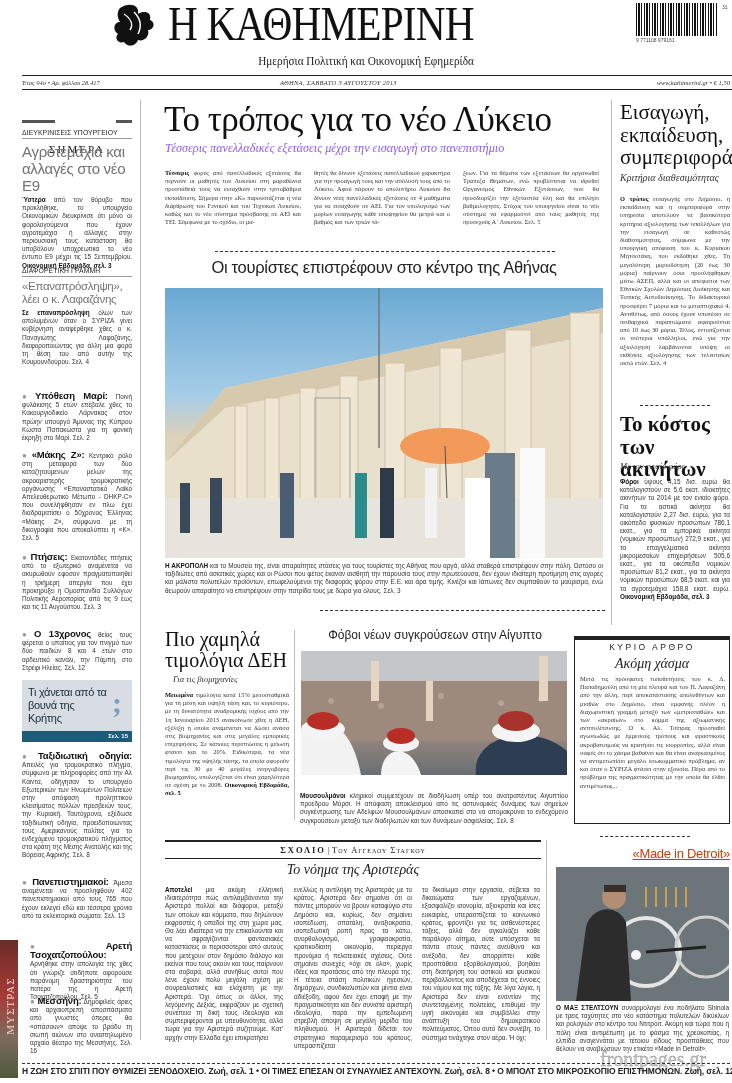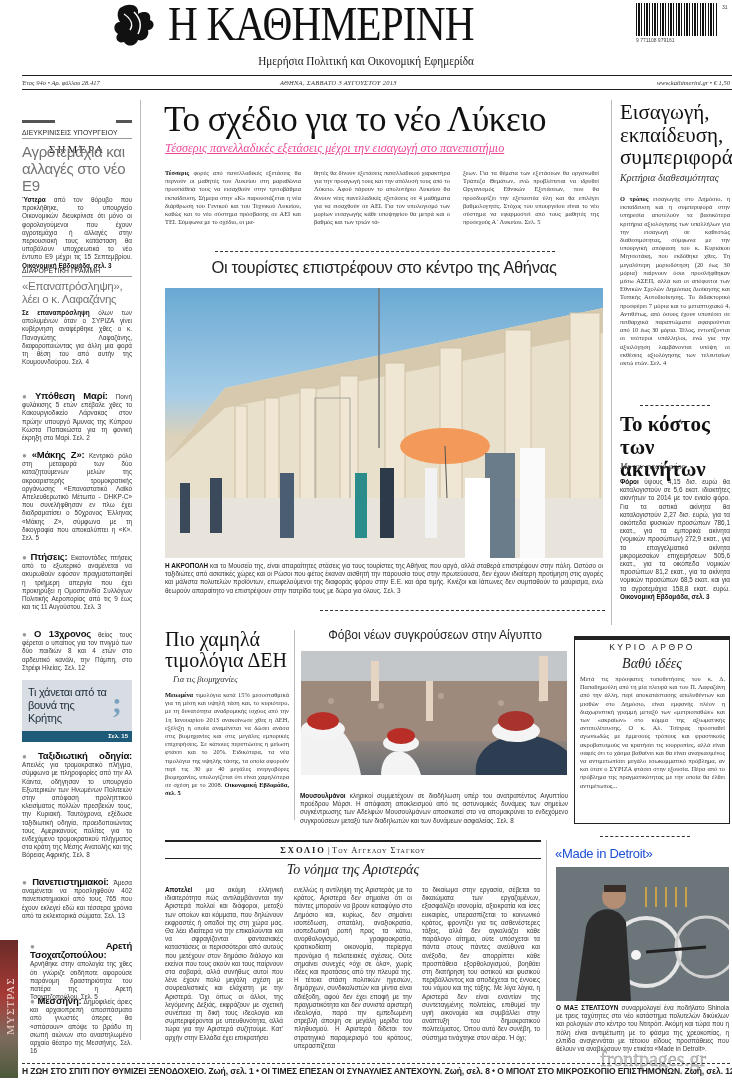--- a/index.html
+++ b/index.html
@@ -33,21 +33,21 @@
   #promo-box { left: 22px; top: 680px; width: 110px; height: 62px; background: #d7dde3; }
   #promo-text { left: 28px; top: 686px; font-size: 11px; line-height: 13px; color: #1a2a38; letter-spacing: -0.3px; }
   #promo-comma { left: 112px; top: 686px; font-size: 30px; color: #7aa1bf; font-weight: bold; font-family: "Liberation Serif", serif;}
   #promo-foot { left: 22px; top: 731px; width: 110px; height: 11px; background: #1e5b78; color: #fff; font-size: 6px; font-weight: bold; text-align: right; padding-right: 4px; line-height: 11px; }
   #side-strip { left: 0; top: 940px; width: 18px; height: 138px; background: linear-gradient(to bottom, #6a2b28 0%, #a73a36 40%, #7d6b5e 70%, #4d5a3b 100%); }
   #side-strip-text { left: -34px; top: 1000px; width: 88px; transform: rotate(-90deg); color: #f1d6d2; font-size: 11px; font-family: "Liberation Serif", serif; letter-spacing: 1px; text-align:center;}
   #vline-left { left: 140px; top: 100px; width: 1px; height: 940px; background: #bbb; }
 
   
   #lead-title { left: 164px; top: 100px; font-size: 35px; color: #111; letter-spacing: -0.5px; white-space: nowrap; }
-  #lead-sub { left: 165px; top: 141px; font-size: 12.2px; font-style: italic; color: #ec4899; white-space: nowrap; text-decoration: underline; }
+  #lead-sub { left: 165px; top: 141px; font-size: 12.2px; font-style: italic; color: #8b5cf6; white-space: nowrap; }
   .lead-col { top: 169px; width: 136px; }
   #tour-head { left: 164px; top: 258px; width: 440px; text-align: center; font-size: 16.5px; color: #222; letter-spacing: -0.3px; }
   #photo-acropolis { left: 165px; top: 288px; width: 438px; height: 270px; background: linear-gradient(#6aa9d3 0%, #a7cde7 40%, #dcd1b9 55%, #e6dfcf 80%, #d9d4cb 100%); overflow: hidden; }
   #photo-caption { left: 165px; top: 562px; width: 438px; }
   #vline-right { left: 611px; top: 100px; width: 1px; height: 525px; background: #bbb; }
 
   
   #r1-title { left: 620px; top: 101px; font-size: 21px; line-height: 22.5px; color: #111; }
   #r1-sub { left: 620px; top: 172px; font-size: 10px; font-style: italic; color: #333; }
   #r2-title { left: 620px; top: 413px; font-size: 21px; line-height: 22.5px; color: #111; }
@@ -68,21 +68,21 @@
   #kyrio-text { left: 580px; top: 675px; width: 145px; }
 
   
   #ed-rule { left: 165px; top: 840px; width: 376px; height: 2px; background: #222; }
   #ed-label { left: 165px; top: 845px; width: 376px; text-align: center; font-size: 8.5px; color: #222; }
   #ed-rule2 { left: 165px; top: 858px; width: 376px; height: 1px; background: #222; }
   #ed-title { left: 165px; top: 862px; width: 376px; text-align: center; font-size: 14px; font-style: italic; color: #222; }
   .ed-col { top: 886px; width: 118px; }
   #vline-ed { left: 546px; top: 840px; width: 1px; height: 200px; background: #bbb; }
 
-  #detroit-head { left: 555px; top: 846px; width: 175px; text-align: left; font-size: 13px; color: #1d4ed8; letter-spacing: -0.3px; }
+  #detroit-head { left: 555px; top: 846px; width: 175px; text-align: right; font-size: 13px; color: #c2410c; letter-spacing: -0.3px; text-decoration: underline; }
   #photo-detroit { left: 556px; top: 867px; width: 173px; height: 134px; background: linear-gradient(135deg, #5e6b72 0%, #8f989c 40%, #424b50 100%); overflow: hidden; }
   #detroit-caption { left: 556px; top: 1004px; width: 173px; }
   #watermark { left: 600px; top: 1048px; font-size: 20px; color: rgba(180,180,180,0.75); font-family: "Liberation Serif", serif; -webkit-text-stroke: 0.3px #888; }
 
   #footer-dash { left: 22px; width: 708px; top: 1063px; }
   #footer { left: 22px; top: 1066px; width: 708px; font-size: 8.5px; font-weight: bold; color: #222; white-space: nowrap; letter-spacing: -0.1px; }
 </style>
 </head>
 <body>
 
@@ -130,21 +130,21 @@
 <div class="abs lcol txt" style="top:752px;"><span class="bullet">●</span><span class="bhead">Ταξιδιωτική οδηγία:</span><span> Απειλές για τρομοκρατικό πλήγμα, σύμφωνα με πληροφορίες από την Αλ Κάιντα, οδήγησαν το υπουργείο Εξωτερικών των Ηνωμένων Πολιτειών στην απόφαση προληπτικού κλεισίματος πολλών πρεσβειών τους, την Κυριακή. Ταυτόχρονα, εξέδωσε ταξιδιωτική οδηγία, προειδοποιώντας τους Αμερικανούς πολίτες για το ενδεχόμενο τρομοκρατικού πλήγματος στα κράτη της Μέσης Ανατολής και της Βόρειας Αφρικής. Σελ. 8</span></div>
 <div class="abs lcol txt" style="top:878px;"><span class="bullet">●</span><span class="bhead">Πανεπιστημιακοί:</span><span> Άμεσα αναμένεται να προσληφθούν 402 πανεπιστημιακοί από τους 765 που έχουν εκλεγεί εδώ και τέσσερα χρόνια από τα εκλεκτορικά σώματα. Σελ. 13</span></div>
 <div class="abs txt" style="left:30px;width:102px;top:942px;"><span class="bullet">●</span><span class="bhead">Αρετή Τσοχατζοπούλου:</span><span> Αρνήθηκε στην απολογία της χθες ότι γνώριζε οτιδήποτε αφορούσε παράνομη δραστηριότητα του πατέρα της η Αρετή Τσοχατζοπούλου. Σελ. 5</span></div>
 <div class="abs txt" style="left:30px;width:102px;top:997px;"><span class="bullet">●</span><span class="bhead">Μεσσήνη:</span><span> Δημοφιλείς άριες και αρχαιοπρεπή αποσπάσματα από γνωστές όπερες θα «σπάσουν» απόψε το βράδυ τη σιωπή αιώνων στο αναστηλωμένο αρχαίο θέατρο της Μεσσήνης. Σελ. 16</span></div>
 
 <div id="side-strip" class="abs"></div>
 <div id="side-strip-text" class="abs">ΜΥΣΤΡΑΣ</div>
 
 <div id="vline-left" class="abs"></div>
 
-<div id="lead-title" class="abs serif">Το σχέδιο για το νέο Λύκειο</div>
+<div id="lead-title" class="abs serif">Το τρόπος για το νέο Λύκειο</div>
 <div id="lead-sub" class="abs serif">Τέσσερις πανελλαδικές εξετάσεις μέχρι την εισαγωγή στο πανεπιστήμιο</div>
 <div class="abs txt lead-col serif" style="left:165px;"><b>Τέσσερις</b><span> φορές από πανελλαδικές εξετάσεις θα περνούν οι μαθητές του Λυκείου στη μαραθώνια προσπάθειά τους να εισαχθούν στην τριτοβάθμια εκπαίδευση. Σήμερα στην «Κ» παρουσιάζεται η νέα διάρθρωση του Γενικού και του Τεχνικού Λυκείου, καθώς και το νέο σύστημα πρόσβασης σε ΑΕΙ και ΤΕΙ. Σύμφωνα με το σχέδιο, οι μα-</span></div>
 <div class="abs txt lead-col serif" style="left:314px;">θητές θα δίνουν εξετάσεις πανελλαδικού χαρακτήρα για την προαγωγή τους και την απόλυσή τους από το Λύκειο. Αφού πάρουν το απολυτήριο Λυκείου θα δίνουν νέες πανελλαδικές εξετάσεις σε 4 μαθήματα για να εισαχθούν σε ΑΕΙ. Για τον υπολογισμό των μορίων εισαγωγής κάθε υποψηφίου θα μετρά και ο βαθμός και των τριών τά-</div>
 <div class="abs txt lead-col serif" style="left:463px;">ξεων. Για τα θέματα των εξετάσεων θα οργανωθεί Τράπεζα Θεμάτων, ενώ προβλέπεται να ιδρυθεί Οργανισμός Εθνικών Εξετάσεων, που θα προσδιορίζει την εξεταστέα ύλη και θα επιλέγει βαθμολογητές. Στόχος του υπουργείου είναι το νέο σύστημα να εφαρμοστεί από τους μαθητές της προσεχούς Α΄ Λυκείου. Σελ. 5</div>
 <div class="abs dash" style="left:215px;width:340px;top:251px;"></div>
 
 <div id="tour-head" class="abs">Οι τουρίστες επιστρέφουν στο κέντρο της Αθήνας</div>
 <div id="photo-acropolis" class="abs">
   <svg width="438" height="270" viewBox="0 0 438 270">
     <polygon points="0,175 60,100 438,20 438,240 0,270" fill="#e9e0cb"></polygon>
@@ -219,21 +219,21 @@
       <ellipse cx="215" cy="70" rx="18" ry="10" fill="#a8332c"></ellipse>
     <rect x="70" y="10" width="8" height="40" fill="#e6d4c3"></rect>
       <rect x="125" y="30" width="7" height="40" fill="#e6d4c3"></rect>
       <rect x="238" y="5" width="9" height="45" fill="#e6d4c3"></rect>
   </svg>
 </div>
 <div id="egypt-caption" class="abs txt"><b>Μουσουλμάνοι</b><span> κληρικοί συμμετέχουν σε διαδήλωση υπέρ του ανατραπέντος Αιγυπτίου προέδρου Μόρσι. Η απόφαση αποκλεισμού από τις αστυνομικές δυνάμεις των σημείων συγκέντρωσης των Αδελφών Μουσουλμάνων αποσκοπεί στο να απομακρύνει το ενδεχόμενο συγκρούσεων μεταξύ των διαδηλωτών και των δυνάμεων ασφαλείας. Σελ. 8</span></div>
 
 <div id="kyrio-box" class="abs"></div>
 <div id="kyrio-label" class="abs">ΚΥΡΙΟ ΑΡΘΡΟ</div>
-<div id="kyrio-title" class="abs serif">Βαθύ ιδέες</div>
+<div id="kyrio-title" class="abs serif">Ακόμη χάσμα</div>
 <div id="kyrio-text" class="abs txt serif">Μετά τις πρόσφατες τοποθετήσεις του κ. Δ. Παπαδημούλη από τη μία πλευρά και του Π. Λαφαζάνη από την άλλη, περί αποκατάστασης απολυθέντων και μισθών στο Δημόσιο, είναι εμφανής πλέον η διαχωριστική γραμμή μεταξύ των «μετριοπαθών» και των «ακραίων» στο κόμμα της αξιωματικής αντιπολίτευσης. Ο κ. Αλ. Τσίπρας προσπαθεί αγωνιωδώς με έμμεσους τρόπους και φραστικούς ακροβατισμούς να κρατήσει τις ισορροπίες, αλλά είναι σαφές ότι το χάσμα βαθαίνει και θα είναι αναγκασμένος να αντιμετωπίσει μεγάλο εσωκομματικό πρόβλημα, αν και όταν ο ΣΥΡΙΖΑ φτάσει στην εξουσία. Πέρα από το πρόβλημα της πραγματικότητας με την οποία θα έλθει αντιμέτωπος...</div>
 
 <div id="ed-rule" class="abs"></div>
 <div id="ed-label" class="abs serif"><b style="letter-spacing:2px;">ΣΧΟΛΙΟ</b> | <span style="font-variant:small-caps;letter-spacing:1px;">Του Αγγελου Σταγκου</span></div>
 <div id="ed-rule2" class="abs"></div>
 <div id="ed-title" class="abs serif">Το νόημα της Αριστεράς</div>
 <div class="abs txt ed-col" style="left:165px;"><b>Αποτελεί</b><span> μια ακόμη ελληνική ιδιαιτερότητα πώς αντιλαμβάνονται την Αριστερά πολλοί και διάφοροι, μεταξύ των οποίων και κόμματα, που δηλώνουν εκφραστές ή οπαδοί της στη χώρα μας. Θα λέει ιδιαίτερα να την επικαλούνται και να σφραγίζονται φαντασιακές καταστάσεις οι περισσότεροι από αυτούς που μετέχουν στον δημόσιο διάλογο και εκείνοι που τους ακούν και τους παίρνουν στα σοβαρά, αλλά συνήθως αυτοί που λένε έχουν πολύ μεγάλη σχέση με σουρεαλιστικές και ελάχιστη με την Αριστερά. Όχι όπως οι άλλοι, της λεγόμενης Δεξιάς, εκφράζουν με σχετική συνέπεια τη δική τους ιδεολογία και συμπεριφέρονται με υπευθυνότητα, αλλά τώρα για την Αριστερά συζητούμε. Κατ' αρχήν στην Ελλάδα έχει επικρατήσει</span></div>
 <div class="abs txt ed-col" style="left:294px;">ενελλώς η αντίληψη της Αριστεράς με το κράτος. Αριστερά δεν σημαίνει ότι οι πάντες μπορούν να βρουν καταφύγιο στο Δημόσιο και, κυρίως, δεν σημαίνει ισοπέδωση, σπατάλη, αναξιοκρατία, ισοπεδωτική ροπή προς τα κάτω, ανορθολογισμό, γραφειοκρατία, κρατικοδίαιτη οικονομία, περίεργα προνόμια ή πελατειακές σχέσεις. Ούτε σημαίνει συνεχές «όχι σε όλα», χωρίς ιδέες και προτάσεις από την πλευρά της. Η τέτοια στάση πολιτικών ηγεσιών, δημάρχων, συνδικαλιστών και μίντια είναι αδιέξοδη, αφού δεν έχει επαφή με την πραγματικότητα και δεν συνιστά αριστερή ιδεολογία, παρά την εμπεδωμένη στρεβλή άποψη σε μεγάλη μερίδα του πληθυσμού. Η Αριστερά δίδεται τον στρατηγικό παραμερισμό του κράτους, υπερασπίζεται</div>
 <div class="abs txt ed-col" style="left:422px;">το δικαίωμα στην εργασία, σέβεται τα δικαιώματα των εργαζομένων, εξασφαλίζει ισονομία, αξιοκρατία και ίσες ευκαιρίες, υπερασπίζεται το κοινωνικό κράτος, φροντίζει για τις ασθενέστερες τάξεις, αλλά δεν αγκαλιάζει κάθε παράλογο αίτημα, ούτε υπόσχεται τα πάντα στους πάντες ανεύθυνα και ανέξοδα, δεν απορρίπτει κάθε προσπάθεια εξορθολογισμού, βοηθάει στη διατήρηση του αστικού και φυσικού περιβάλλοντος και αποδέχεται τις έννοιες του νόμου και της τάξης. Με λίγα λόγια, η Αριστερά δεν είναι εναντίον της συντεταγμένης πολιτείας, επιθυμεί την υγιή οικονομία και συμβάλλει στην ανάπτυξη του δημοκρατικού πολιτεύματος. Όπου αυτό δεν συνέβη, το σύστημα τινάχτηκε στον αέρα. Ή όχι;</div>
 <div id="vline-ed" class="abs"></div>

